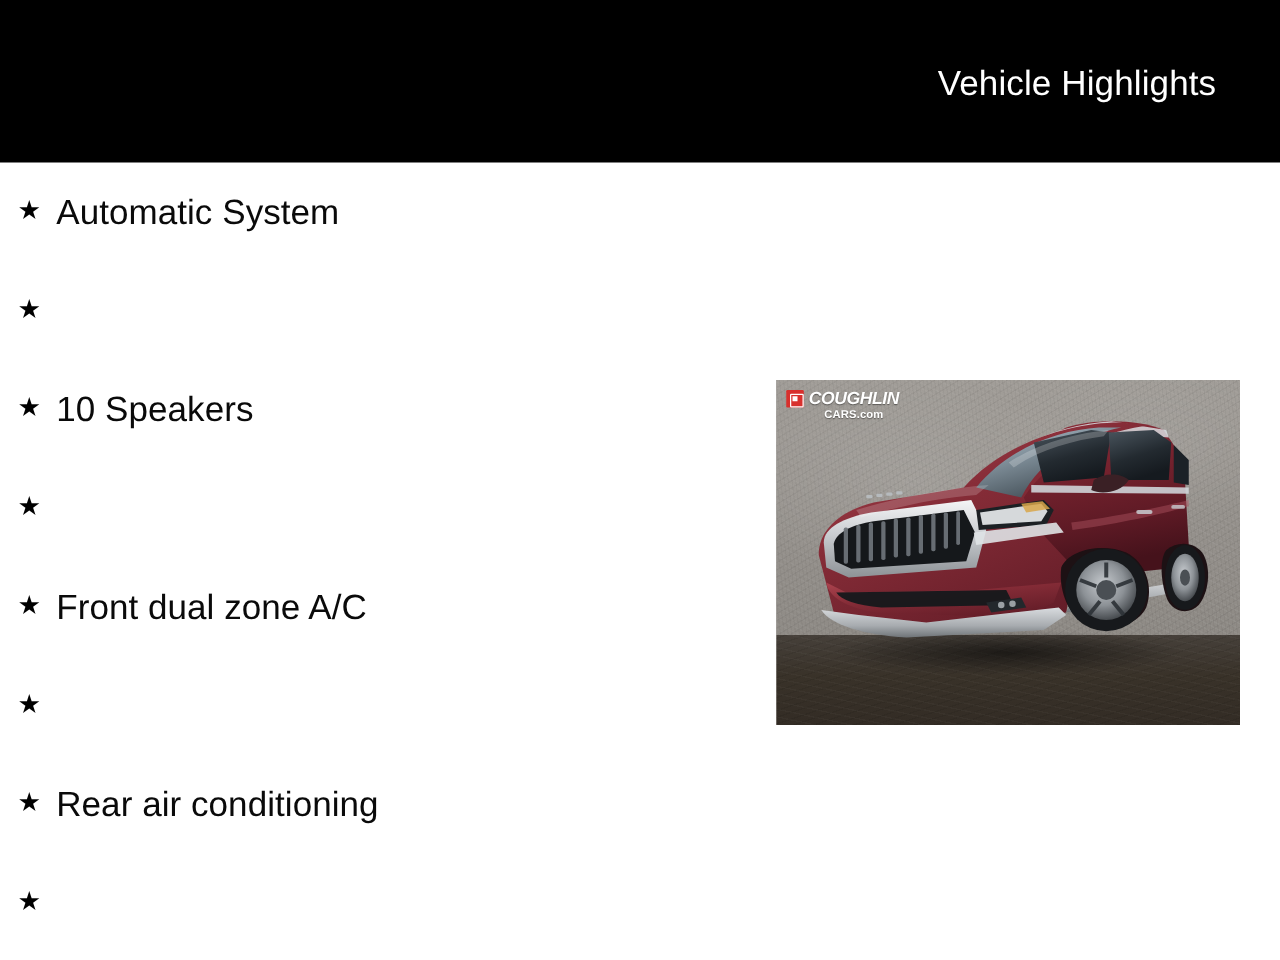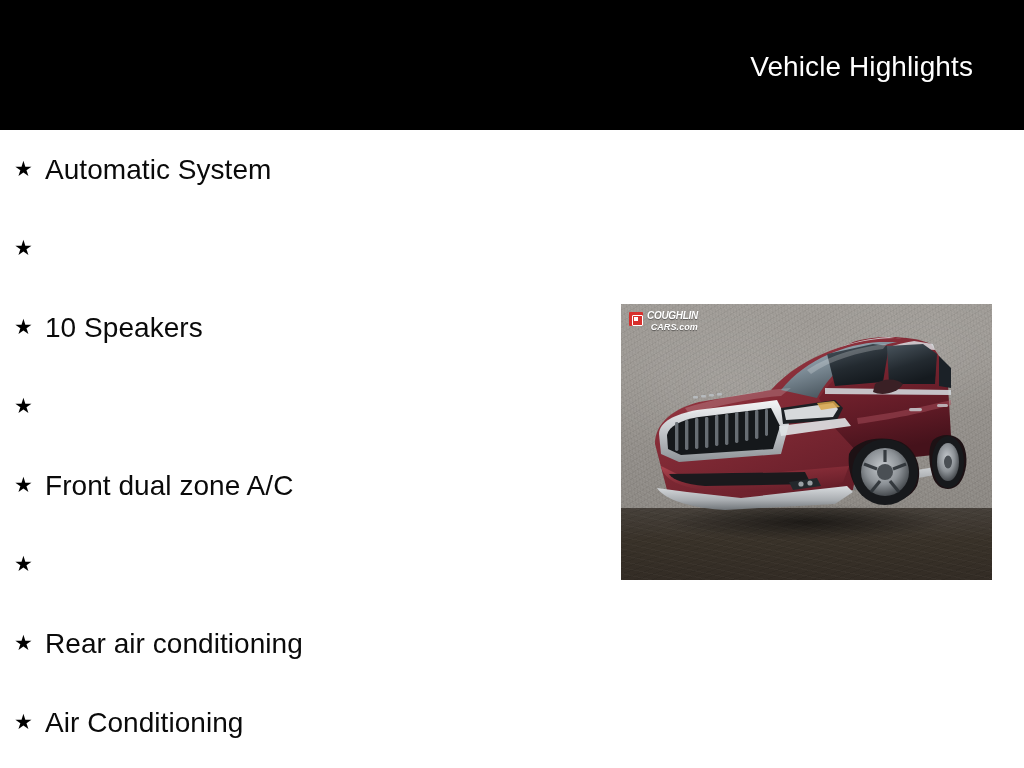--- a/index.html
+++ b/index.html
@@ -167,35 +167,34 @@
     left: 5px; top: 5px;
     width: 4px; height: 4px;
     background: #ffffff;
   }
   #watermark-text {
     display: flex;
     flex-direction: column;
     line-height: 1;
   }
   #watermark-brand {
-    font-size: 10px;
+    font-size: 14px;
     font-weight: bold;
     font-style: italic;
     color: #ffffff;
     letter-spacing: -0.3px;
     text-shadow: 0 1px 1px rgba(0,0,0,0.45);
     text-align: right;
   }
   #watermark-sub {
     font-size: 9px;
     font-weight: bold;
-    font-style: italic;
     color: #ffffff;
     letter-spacing: 0.1px;
-    text-align: right;
+    text-align: center;
     margin-top: 2px;
     text-shadow: 0 1px 1px rgba(0,0,0,0.45);
   }
 </style>
 </head>
 <body>
 
 <div id="page">
 
   <div id="header">
@@ -231,21 +230,20 @@
       <span class="bullet-star">★</span>
     </li>
 
     <li class="highlight-item">
       <span class="bullet-star">★</span>
       <span class="highlight-label">Rear air conditioning</span>
     </li>
 
     <li class="highlight-item">
       <span class="bullet-star">★</span>
-      <span class="highlight-label">Air Conditioning</span>
     </li>
 
   </ul>
 
   <div id="vehicle-photo">
 
     <div class="photo-wall"></div>
     <div class="photo-floor"></div>
 
     <svg class="photo-car" viewBox="0 0 371 276" preserveAspectRatio="none">

